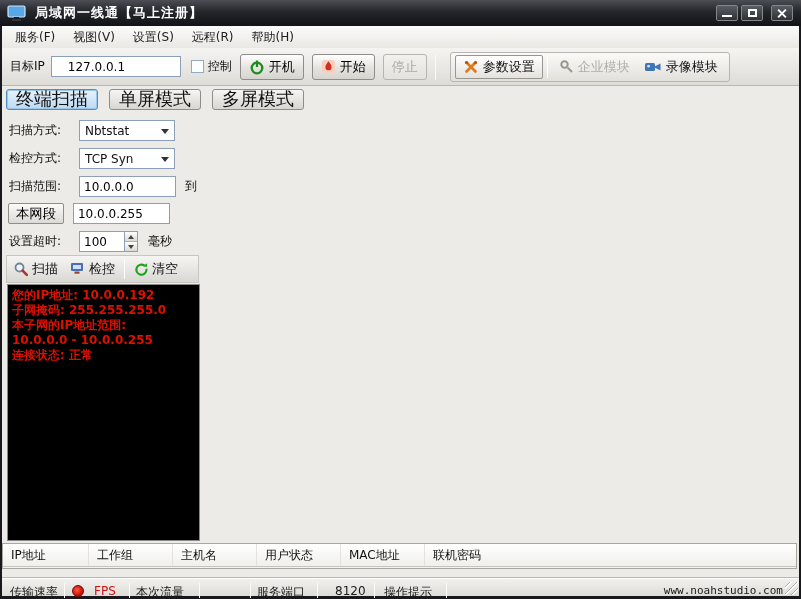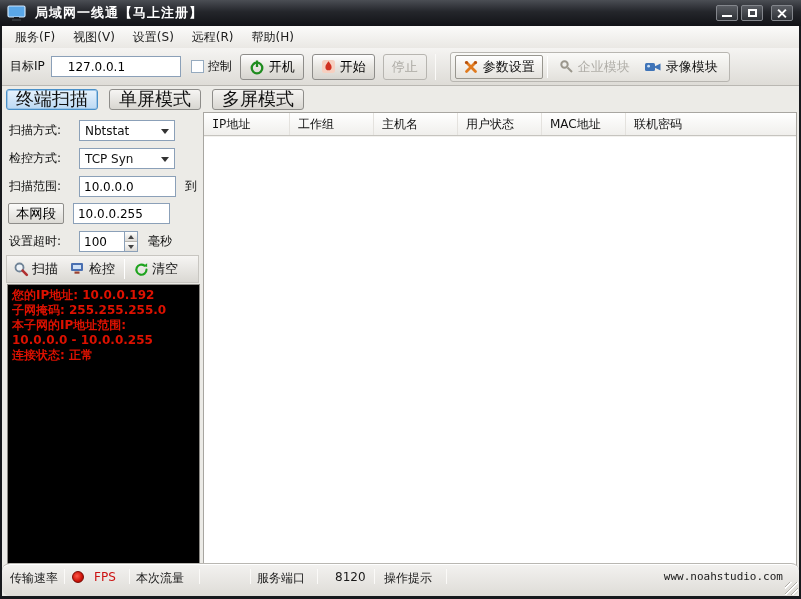--- a/index.html
+++ b/index.html
@@ -63,21 +63,21 @@
   
   .tabrow { position: absolute; left: 0; right: 0; top: 60px; height: 26px;
     background: #ecebe7; display: flex; align-items: center; padding-left: 4px; }
   .tab-btn { height: 21px; padding: 0 9px; margin-right: 11px; border-radius: 3px;
     border: 1px solid #8e8d8a; background: linear-gradient(#f6f5f3,#d8d6d1);
     display: inline-flex; align-items: center; font-size: 18px; }
   .tab-btn.active { border: 1px solid #4a90c8;
     background: linear-gradient(#e8f3fd,#bcd9f3); box-shadow: 0 0 0 1px #9cc5e8 inset; }
 
   
-  .main { position: absolute; left: 0; right: 0; top: 86px; bottom: 27px; display: flex; }
+  .main { position: absolute; left: 0; right: 0; top: 86px; bottom: 27px; display: flex; flex-direction: column; }
   .left-panel { position: relative; width: 201px; height: 100%; }
   .frow { position: absolute; left: 0; display: flex; align-items: center; }
   .flabel { margin-left: 7px; width: 70px; }
   .dropdown { position: relative; width: 96px; height: 21px; border: 1px solid #8ba0b8; background: #fff;
     display: flex; align-items: center; padding: 0 18px 0 5px; }
   .dd-arrow { position: absolute; right: 5px; top: 8px; width: 0; height: 0;
     border-left: 4px solid transparent; border-right: 4px solid transparent; border-top: 5px solid #333; }
   .f-input { width: 97px; height: 21px; border: 1px solid #8ba0b8; background: #fff;
     padding: 0 4px; font-size: 12px; font-family: inherit; }
   .to-label { margin-left: 9px; }
@@ -101,28 +101,28 @@
 
   .console { position: absolute; left: 5px; right: 3px; top: 172px; bottom: 2px;
     background: #000; border: 1px solid #8a8884; padding: 3px 4px; overflow: hidden; font-weight: bold; }
   .console-line { color: #dd1100; font-size: 12px; line-height: 15px; white-space: nowrap; }
 
   .table-panel { flex: 1; margin-right: 2px; border: 1px solid #a8a6a1; background: #fff;
     display: flex; flex-direction: column; }
   .thead { height: 23px; display: flex; background: linear-gradient(#ffffff,#f0efec);
     border-bottom: 1px solid #c6c4bf; }
   .th { display: flex; align-items: center; padding-left: 8px; border-right: 1px solid #e4e2de; font-size: 12px; }
-  .c0 { width: 86px; font-family: Liberation Mono, monospace; } .c1 { width: 84px; } .c2 { width: 84px; } .c3 { width: 84px; } .c4 { width: 84px; }
+  .c0 { width: 86px; } .c1 { width: 84px; } .c2 { width: 84px; } .c3 { width: 84px; } .c4 { width: 84px; }
   .c5 { flex: 1; border-right: none; }
   .tbody { flex: 1; background: #fff; border-top: 1px solid #f3f2ef; }
 
   
-  .statusbar { position: absolute; left: 0; right: 0; bottom: 0; height: 33px;
+  .statusbar { position: absolute; left: 0; right: 0; bottom: 0; height: 19px;
     background: linear-gradient(#f3f2f0,#dedcd7); border-top: 1px solid #b9b7b2;
-    box-shadow: 0 1px 0 #ffffff inset; border-radius: 8px; }
+    box-shadow: 0 1px 0 #ffffff inset; }
   .sb-item { position: absolute; top: 6px; font-size: 12px; color: #1a1a1a; white-space: nowrap; }
   .sb-sep { position: absolute; top: 5px; width: 1px; height: 15px; background: #b5b3ae; border-right: 1px solid #fbfaf8; }
   .fps-dot { position: absolute; left: 70px; top: 7px; width: 12px; height: 12px; border-radius: 50%;
     background: radial-gradient(circle at 4px 4px, #ff5a4a, #cc1208 60%, #8f0c04); border: 1px solid #7a0a04; }
   .fps-text { color: #cc1111; }
   .website { font-family: "DejaVu Sans Mono", "Liberation Mono", monospace; font-size: 11px; }
   .grip { position: absolute; right: 1px; bottom: 1px; width: 13px; height: 13px;
     background: repeating-linear-gradient(135deg, transparent 0 3px, #b0aea9 3px 4px, #ffffff 4px 5px); }
 
   .icon { flex: 0 0 auto; display: inline-flex; }

